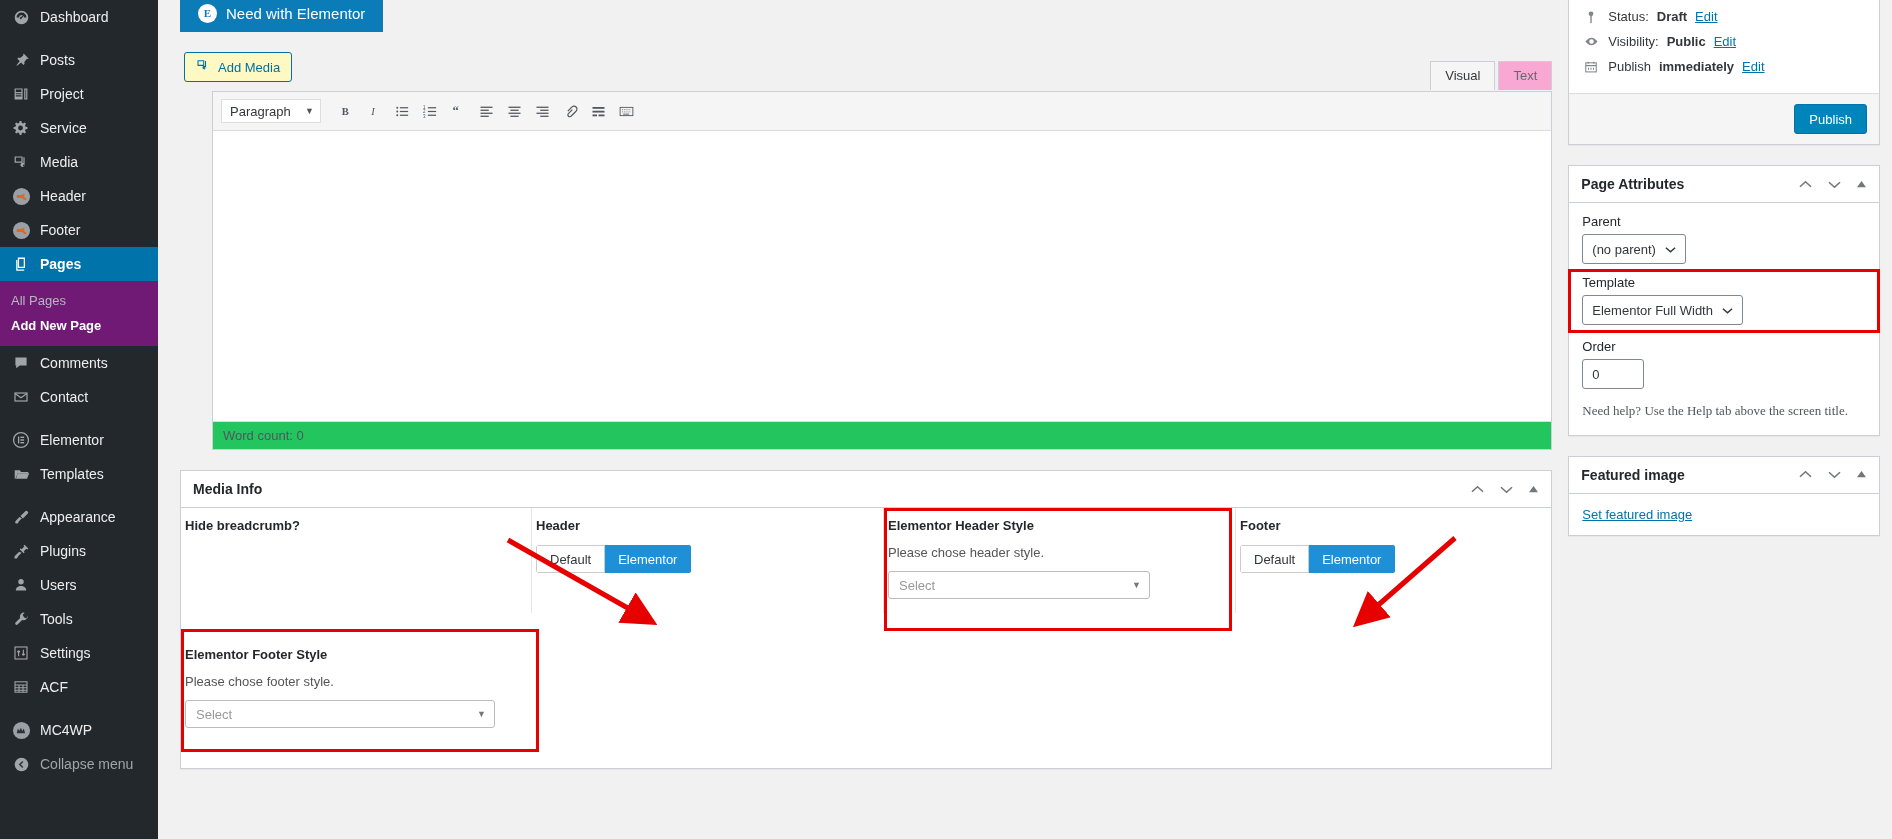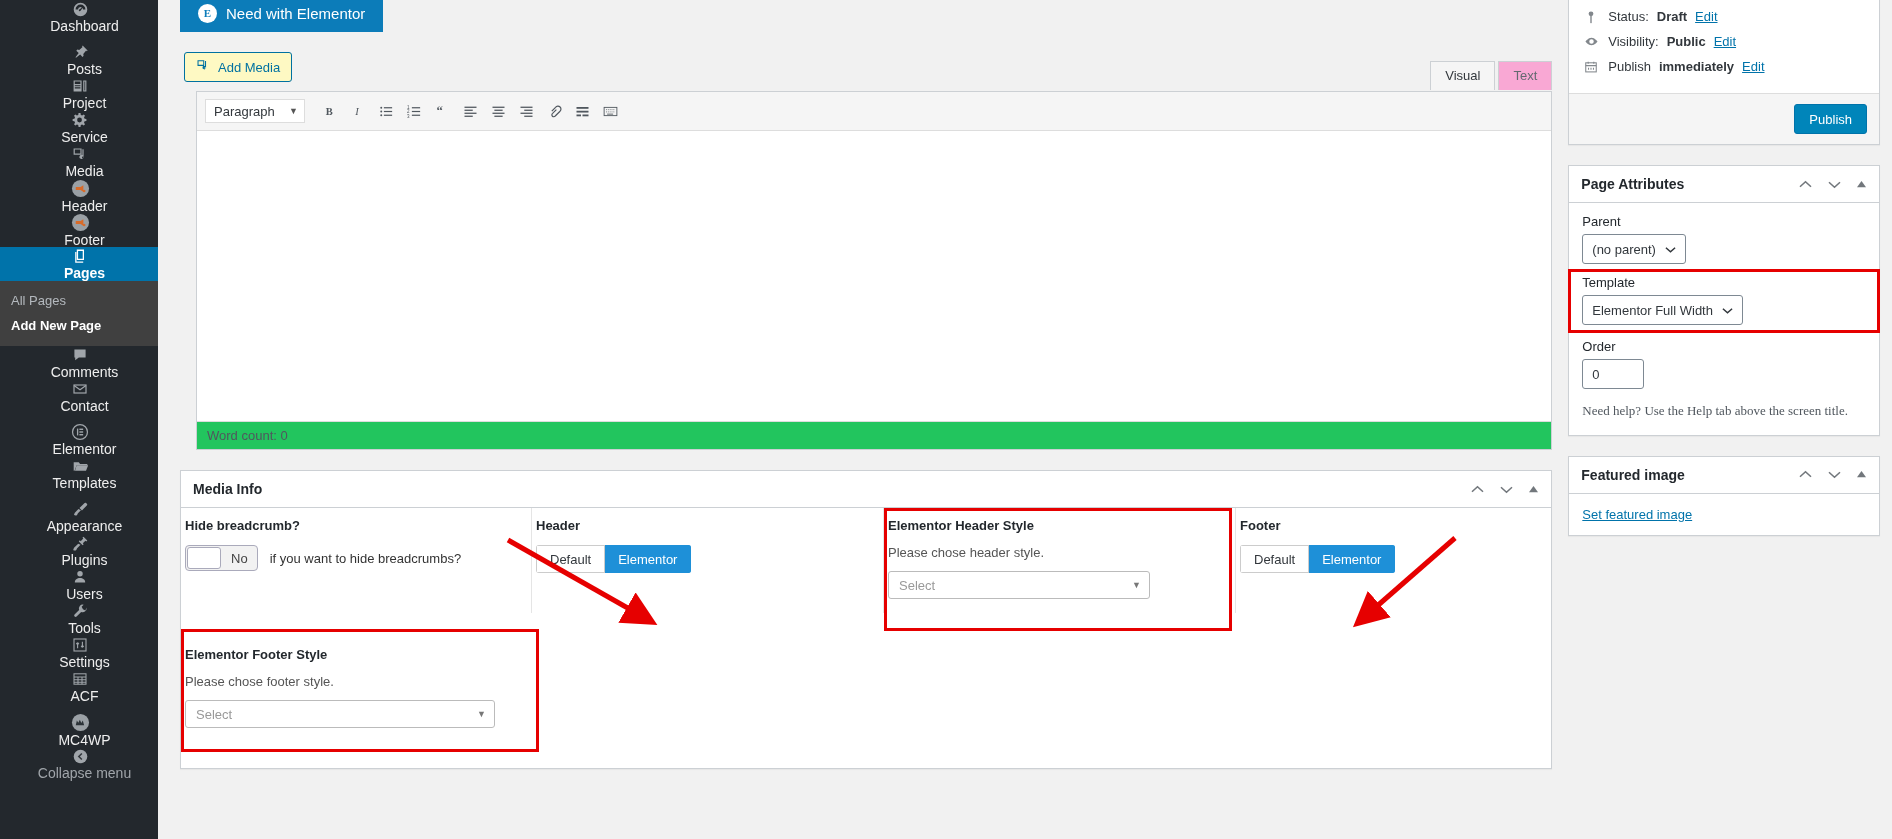--- a/index.html
+++ b/index.html
@@ -24,21 +24,20 @@
   }
   .menu-item {
     display: flex; align-items: center;
     height: 34px;
     padding-left: 11px;
     font-size: 14px;
     color: #eee;
     position: relative;
     cursor: pointer;
     white-space: nowrap;
-    flex-direction: column;
   }
   .menu-item .ic {
     width: 20px; min-width: 20px; height: 20px;
     margin-right: 9px;
     display: flex; align-items: center; justify-content: center;
     color: #a0a5aa;
   }
   .menu-item .ic svg { display:block; }
   .menu-item.active {
     background: #0073aa;
@@ -47,21 +46,21 @@
   }
   .menu-item.active .ic { color: #fff; }
   .menu-item.active::after {
     content: "";
     position: absolute; right: -8px; top: 50%;
     margin-top: -8px;
     border: 8px solid transparent;
     border-left-color: #0073aa;
   }
   .menu-sep { height: 9px; }
-  .submenu { background: #404040; padding: 7px 0 8px 0; }
+  .submenu { background: #701a75; padding: 7px 0 8px 0; }
   .submenu-item {
     padding: 5px 0 5px 11px;
     font-size: 13px;
     color: #b4b9be;
     cursor: pointer;
   }
   .submenu-item.current { color: #fff; font-weight: 600; }
   .collapse-item { color: #a0a5aa; }
 
   
@@ -103,21 +102,21 @@
     background: #fef9c3;
     color: #0071a1;
     font-size: 13px;
     border-radius: 3px;
     padding: 0 11px;
     height: 30px;
     cursor: pointer;
   }
 
   
-  .editor-wrap { position: relative; margin-left: 4px; padding-left: 12px; }
+  .editor-wrap { position: relative; margin-left: 20px; padding-left: 12px; }
   .editor-tabs {
     position: absolute; right: 0; top: -30px;
     display: flex;
   }
   .ed-tab {
     border: 1px solid #ccd0d4;
     border-bottom: none;
     background: #f9a8d4;
     padding: 6px 14px 7px;
     font-size: 13px;
@@ -654,27 +653,20 @@
                   </svg>
               </span>
             </div>
           </div>
 
           <div class="mb-body" style="padding:0;">
             <div class="pi-grid">
 
               <div class="pi-cell" style="width:350px;">
                 <div class="pi-label">Hide breadcrumb?</div>
-                <div class="toggle-row">
-                  <div class="toggle">
-                    <span class="knob"></span>
-                    <span class="tlabel">No</span>
-                  </div>
-                  <div class="toggle-hint">if you want to hide breadcrumbs?</div>
-                </div>
               </div>
 
               <div class="pi-cell" style="width:352px;">
                 <div class="pi-label">Header</div>
                 <div class="btn-group">
                   <div class="bg-btn">Default</div>
                   <div class="bg-btn active">Elementor</div>
                 </div>
               </div>
 

